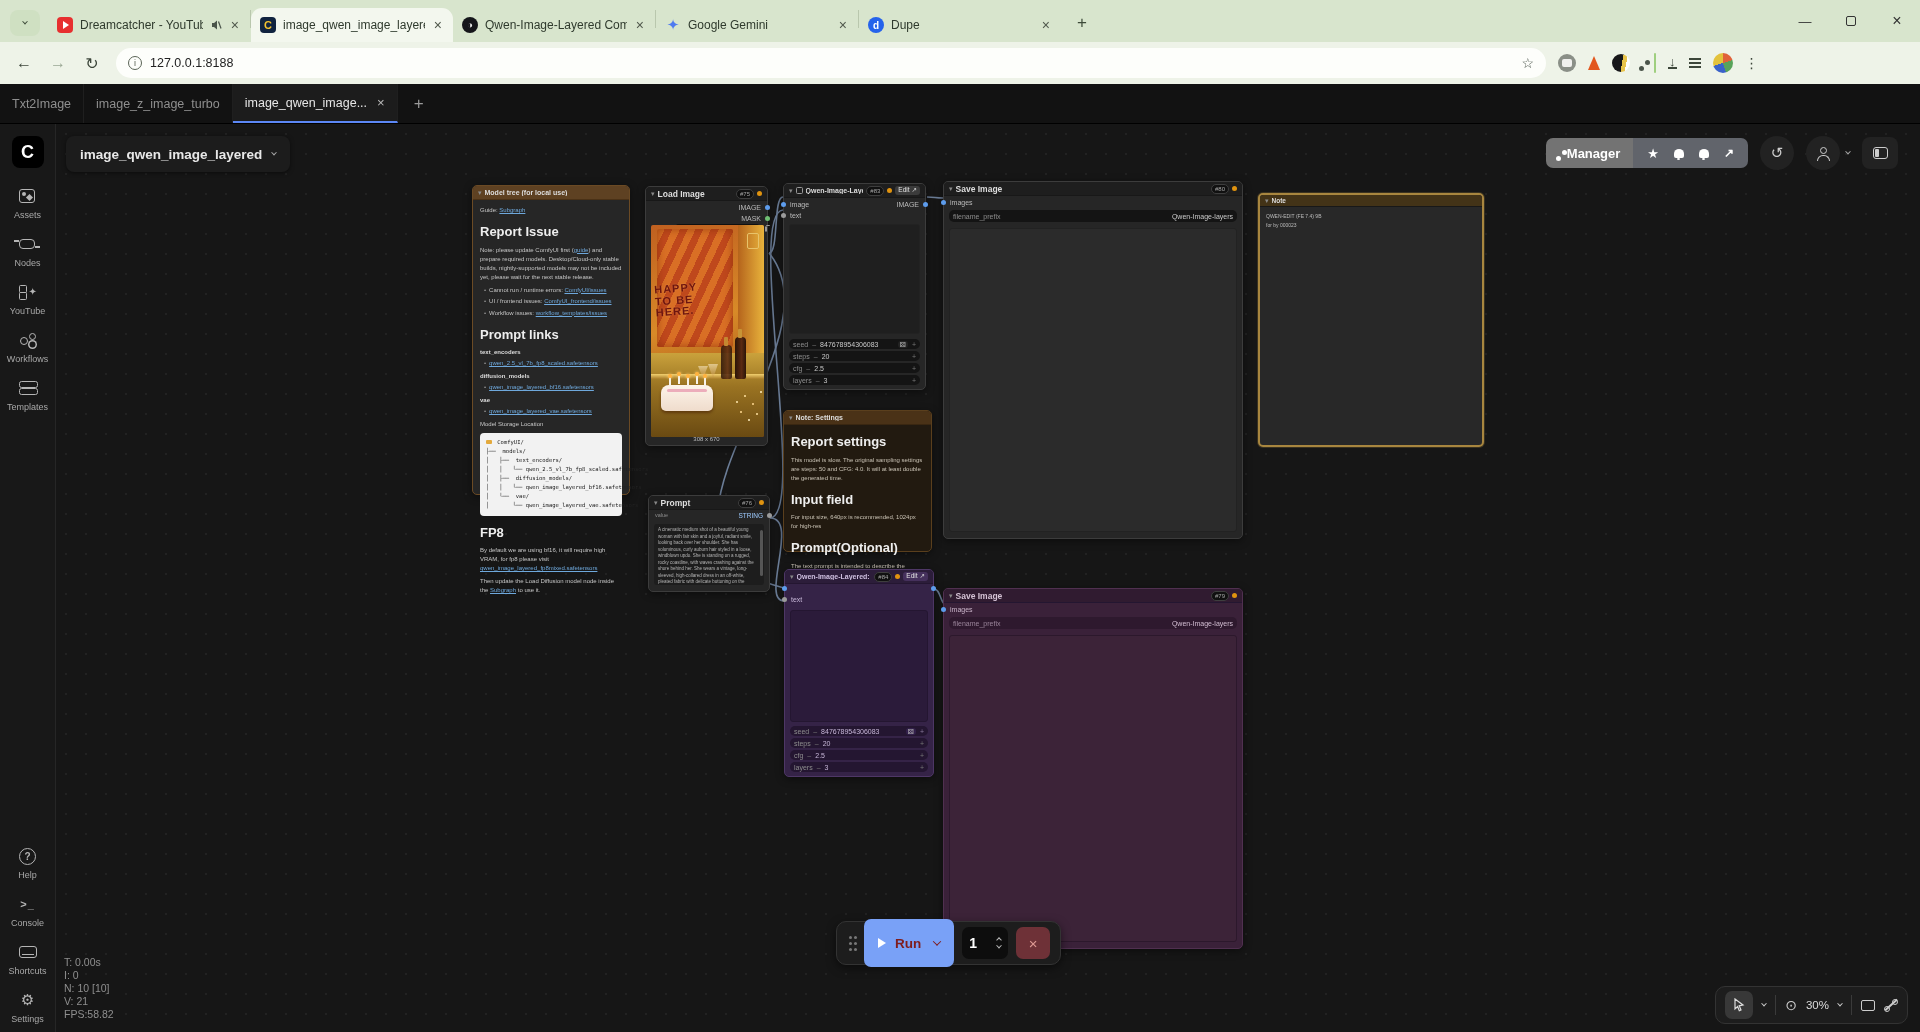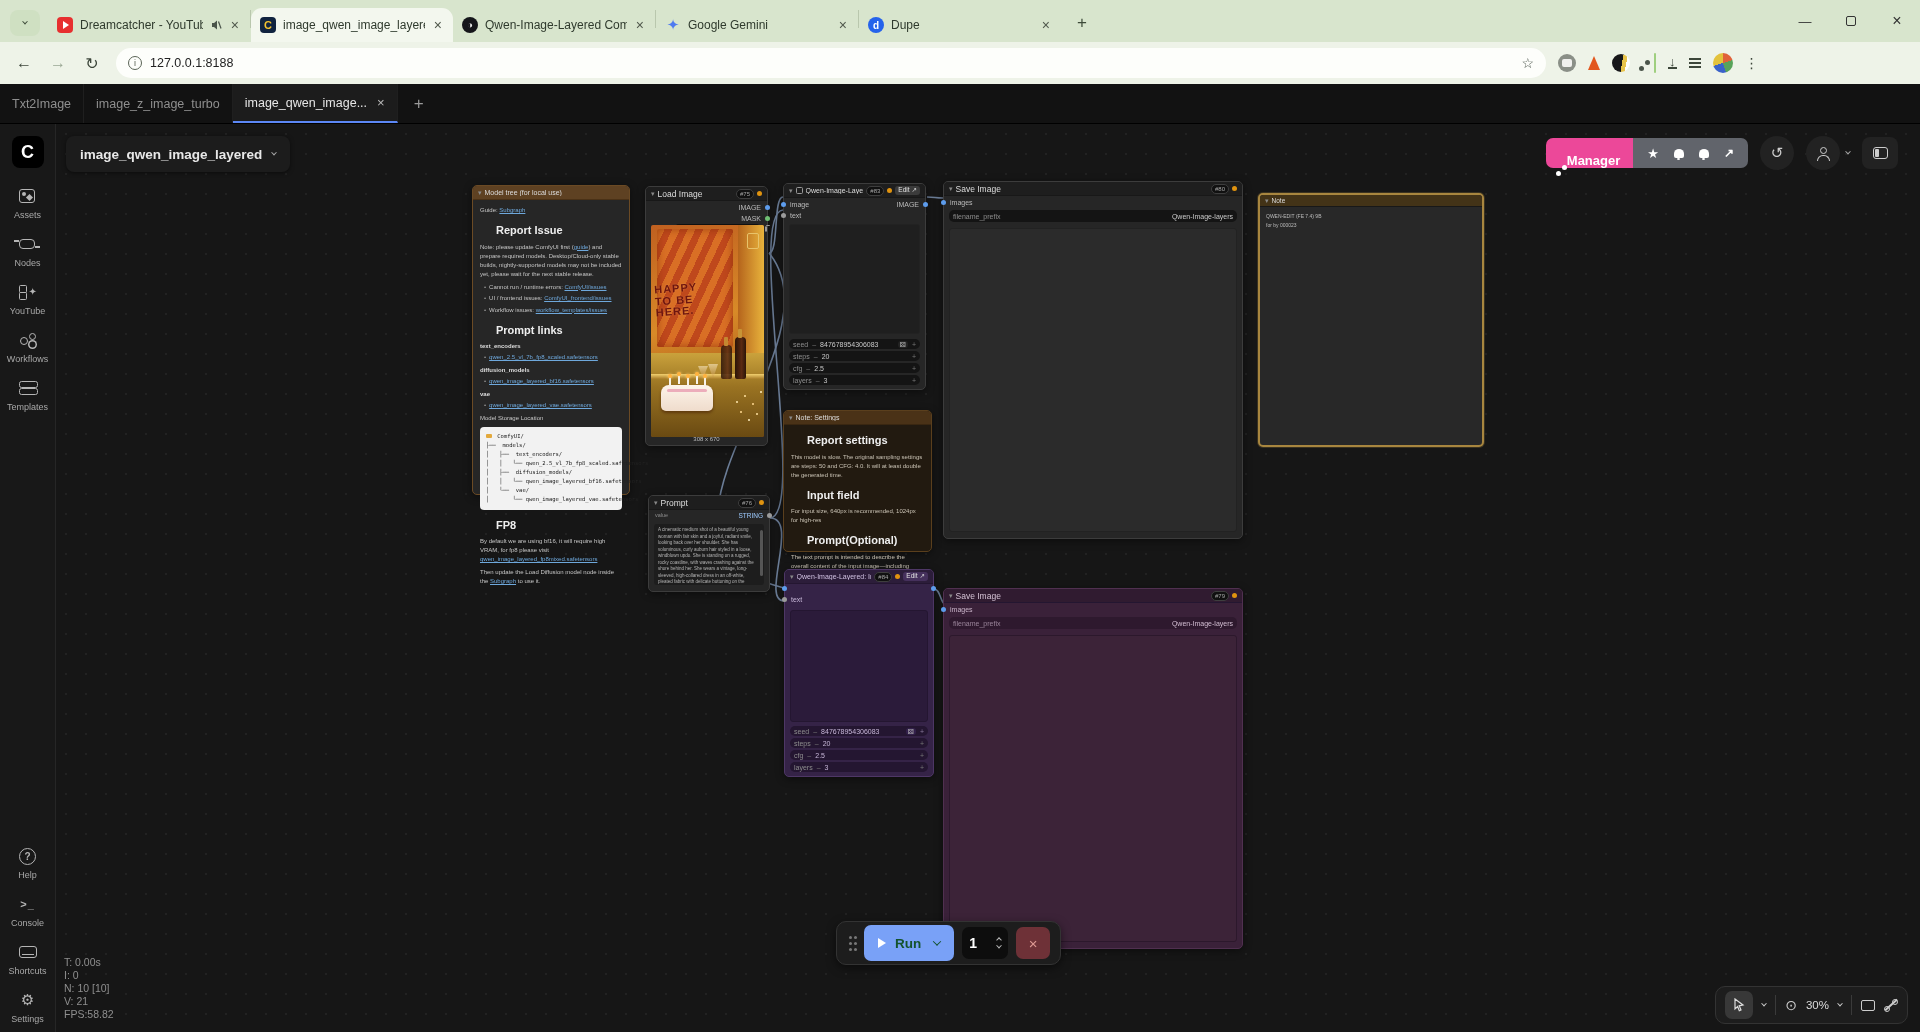--- a/index.html
+++ b/index.html
@@ -85,60 +85,60 @@
   .ic-gear{font-size:15px}
 
   
   .canvasbg{position:absolute;left:56px;top:124px;right:0;bottom:0;background:#161616;background-image:radial-gradient(circle,#222 1px,transparent 1.3px);background-size:20px 20px}
   svg.wires{position:absolute;left:0;top:0;width:1920px;height:1032px;pointer-events:none}
 
   .wfname{position:absolute;left:66px;top:136px;height:36px;background:#1c1c1c;border-radius:8px;display:flex;align-items:center;gap:10px;padding:0 14px;color:#e8e8e8;font-size:13.5px;font-weight:600;box-shadow:0 1px 4px rgba(0,0,0,.5)}
 
   .topright{position:absolute;top:136px;right:22px;display:flex;align-items:center;gap:12px;height:34px}
   .mgrgrp{display:flex;height:30px}
-  .mgr{background:#ec4899;color:#fff;border-radius:7px 0 0 7px;display:flex;align-items:flex-end;gap:8px;padding:0 13px;font-size:13px;font-weight:600}
+  .mgr{background:#737373;color:#fff;border-radius:7px 0 0 7px;display:flex;align-items:center;gap:8px;padding:0 13px;font-size:13px;font-weight:600}
   .mgrx{background:#61646b;border-radius:0 7px 7px 0;display:flex;align-items:center;gap:15px;padding:0 14px;color:#fff}
   .bell{width:10px;height:9px;background:#fff;border-radius:50% 50% 2px 2px;position:relative}
   .bell:after{content:"";position:absolute;bottom:-2.5px;left:3.5px;width:3px;height:2px;background:#fff;border-radius:50%}
   .cbtn{width:34px;height:34px;border-radius:50%;background:#222;display:flex;align-items:center;justify-content:center;color:#ccc;font-size:15px}
   .sqbtn{width:36px;height:32px;border-radius:8px;background:#222;display:flex;align-items:center;justify-content:center}
   .user{width:13px;height:13px}
   .user:before{content:"";display:block;width:5px;height:5px;border:1.5px solid #ccc;border-radius:50%;margin:0 auto}
   .user:after{content:"";display:block;width:11px;height:5px;border:1.5px solid #ccc;border-bottom:none;border-radius:6px 6px 0 0;margin:1px auto 0}
   .panel{width:15px;height:12px;border:1.5px solid #ccc;border-radius:3px;position:relative}
   .panel:after{content:"";position:absolute;left:1px;top:1px;bottom:1px;width:4px;background:#ccc;border-radius:1px}
   .chev{display:inline-block;width:6px;height:6px;border-right:1.7px solid currentColor;border-bottom:1.7px solid currentColor;transform:rotate(45deg) translate(-1px,-1px)}
   .chevsm{width:4px;height:4px;border-width:1.3px}
 
   
   .node{position:absolute;background:#262626;border:1px solid #3c3c3c;border-radius:5px;box-shadow:0 2px 8px rgba(0,0,0,.45);color:#ccc}
   .nhead{height:14px;display:flex;align-items:center;gap:3px;padding:0 5px;background:#1e1e1e;border-radius:4px 4px 0 0;border-bottom:1px solid #181818}
   .ncol{font-size:7px;color:#8a8a8a;line-height:1}
-  .ntitle{flex:1;font-size:8.5px;font-weight:400;color:#ddd;white-space:nowrap;overflow:hidden}
+  .ntitle{flex:1;font-size:8.5px;font-weight:700;color:#ddd;white-space:nowrap;overflow:hidden}
   .idp{background:#101010;border:1px solid #3e3e3e;border-radius:5px;padding:0 3px;font-size:6px;color:#a5a5a5;line-height:8px}
   .odot{width:5px;height:5px;border-radius:50%;background:#e0930f}
   .chip{background:#3b3b3b;border-radius:3px;padding:1px 3px;font-size:6.5px;color:#e2e2e2;display:flex;align-items:center;gap:2px;line-height:1}
   .iorow{display:flex;justify-content:space-between;align-items:center;height:12px;padding:0 6px;font-size:7px;color:#bbb;position:relative}
   .dot{width:5px;height:5px;border-radius:50%;position:absolute;top:3.5px}
   .dot.l{left:-3px}.dot.r{right:-3px}
   .c-img{background:#5d9cec}.c-mask{background:#6fbf73}.c-str{background:#9b9b9b}
   .wrow{display:flex;align-items:center;height:10px;margin:2px 5px 0;background:#141414;border-radius:5px;padding:0 4px;font-size:7px;color:#c9c9c9;gap:4px}
   .wrow .wl{color:#8d8d8d}
   .wrow .minus{color:#777}
   .wrow .plus{margin-left:auto;color:#777}
   .wrow .dice{background:#232323;border-radius:3px;padding:0 2px;font-size:7px;color:#bbb;line-height:1}
   .combo{flex:1;background:#101010;border-radius:5px;height:10px;display:flex;align-items:center;padding:0 4px;gap:3px;font-size:6.5px;color:#ddd}
   .folderico{width:8px;height:6px;border:1.2px solid #9a9a9a;border-radius:1px;position:relative}
   .folderico:before{content:"";position:absolute;top:-2.4px;left:0;width:4px;height:1.6px;background:#9a9a9a;border-radius:1px 1px 0 0}
 
   
   .notenode{border-color:#6b4a24}
   .notenode .nhead{background:#5e4122;border-bottom-color:#4a3116}
   .notebody{padding:6px 7px;font-size:6px;color:#c6c6c6;line-height:1.5}
-  .notebody h4{font-size:11px;color:#eee;margin:7px 16px 4px}
+  .notebody h4{font-size:13px;color:#eee;margin:7px 0 4px}
   .notebody p{margin-bottom:4px}
   .notebody a{color:#6ea8dc;text-decoration:underline}
   .notebody ul{list-style:none;margin:0 0 4px 4px}
   .notebody li{margin-bottom:2.5px}
   .notebody li:before{content:"•";margin-right:3px;color:#999}
   .codeblk{background:#f2f2f2;color:#222;border-radius:4px;padding:5px 6px;font-family:"DejaVu Sans Mono",monospace;font-size:5.5px;line-height:1.65;margin:4px 0 6px;white-space:pre}
   .fold{display:inline-block;width:6px;height:4.5px;background:#e3a93c;border-radius:1px;margin-right:2px}
   .settingsnode{border-color:#5a3f1d;background:#221a10}
   .settingsnode .nhead{background:#4a3217;border-bottom-color:#3a2711}
   .settingsnode .notebody{color:#c9c2b4}
@@ -175,21 +175,21 @@
   .pscroll{position:absolute;right:1.5px;top:6px;width:3px;height:46px;background:#555;border-radius:2px}
 
   
   .selnote{background:#282828;border:2px solid #a8863f;border-radius:5px;box-shadow:0 0 0 1px rgba(168,134,63,.25)}
   .selnote .nhead{background:#433317;border-radius:3px 3px 0 0}
   .tinytxt{padding:5px 6px;font-size:5px;line-height:1.7;color:#bcbcbc}
 
   
   .runbar{position:absolute;left:836px;top:921px;height:44px;background:#1d1d1d;border:1px solid #333;border-radius:10px;display:flex;align-items:center;gap:8px;padding:0 10px;box-shadow:0 3px 10px rgba(0,0,0,.5)}
   .dragdots{width:3px;height:3px;border-radius:50%;background:#777;box-shadow:0 6px 0 #777,0 12px 0 #777,5px 0 0 #777,5px 6px 0 #777,5px 12px 0 #777;margin:-12px 4px 0 2px}
-  .runbtn{height:36px;background:#79a1f7;border-radius:7px;display:flex;align-items:center;gap:9px;padding:0 14px;color:#14532d;font-size:13.5px;font-weight:600}
+  .runbtn{height:48px;background:#79a1f7;border-radius:7px;display:flex;align-items:center;gap:9px;padding:0 14px;color:#7f1d1d;font-size:13.5px;font-weight:600}
   .playico{width:0;height:0;border-left:8px solid #fff;border-top:5px solid transparent;border-bottom:5px solid transparent}
   .countbox{height:32px;min-width:46px;background:#0d0d0d;border-radius:7px;display:flex;align-items:center;justify-content:space-between;padding:0 7px;color:#fff;font-size:14px;font-weight:600}
   .steppers{display:flex;flex-direction:column;gap:3px;color:#bbb}
   .cancelbtn{width:34px;height:32px;background:#6e3137;border-radius:7px;display:flex;align-items:center;justify-content:center;color:#de9a93;font-size:15px}
 
   
   .zoombar{position:absolute;right:12px;top:986px;height:38px;background:#1d1d1d;border:1px solid #333;border-radius:10px;display:flex;align-items:center;gap:9px;padding:0 9px;color:#ccc}
   .toolbox{width:28px;height:28px;background:#383838;border-radius:7px;display:flex;align-items:center;justify-content:center}
   .zsep{width:1px;height:20px;background:#3a3a3a}
   .zoomtxt{font-size:11.5px;color:#ddd}

